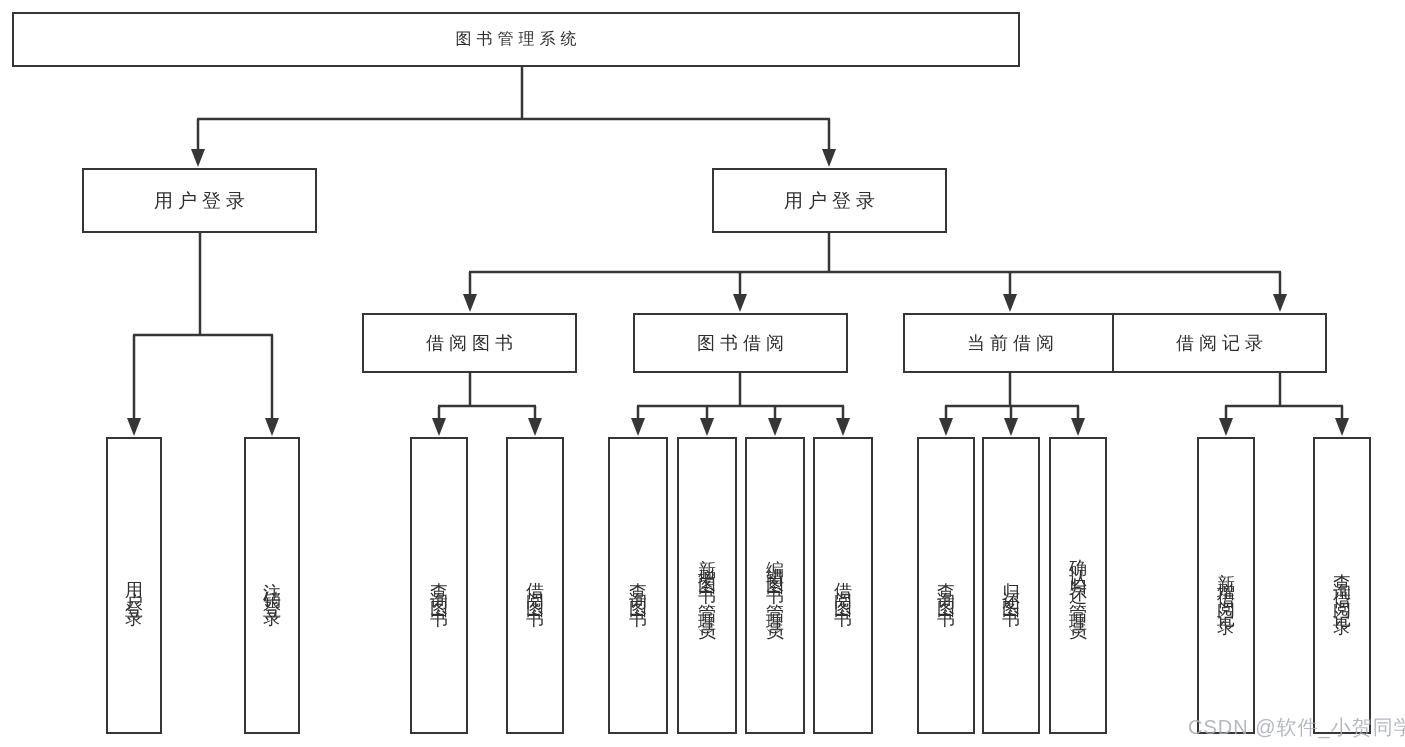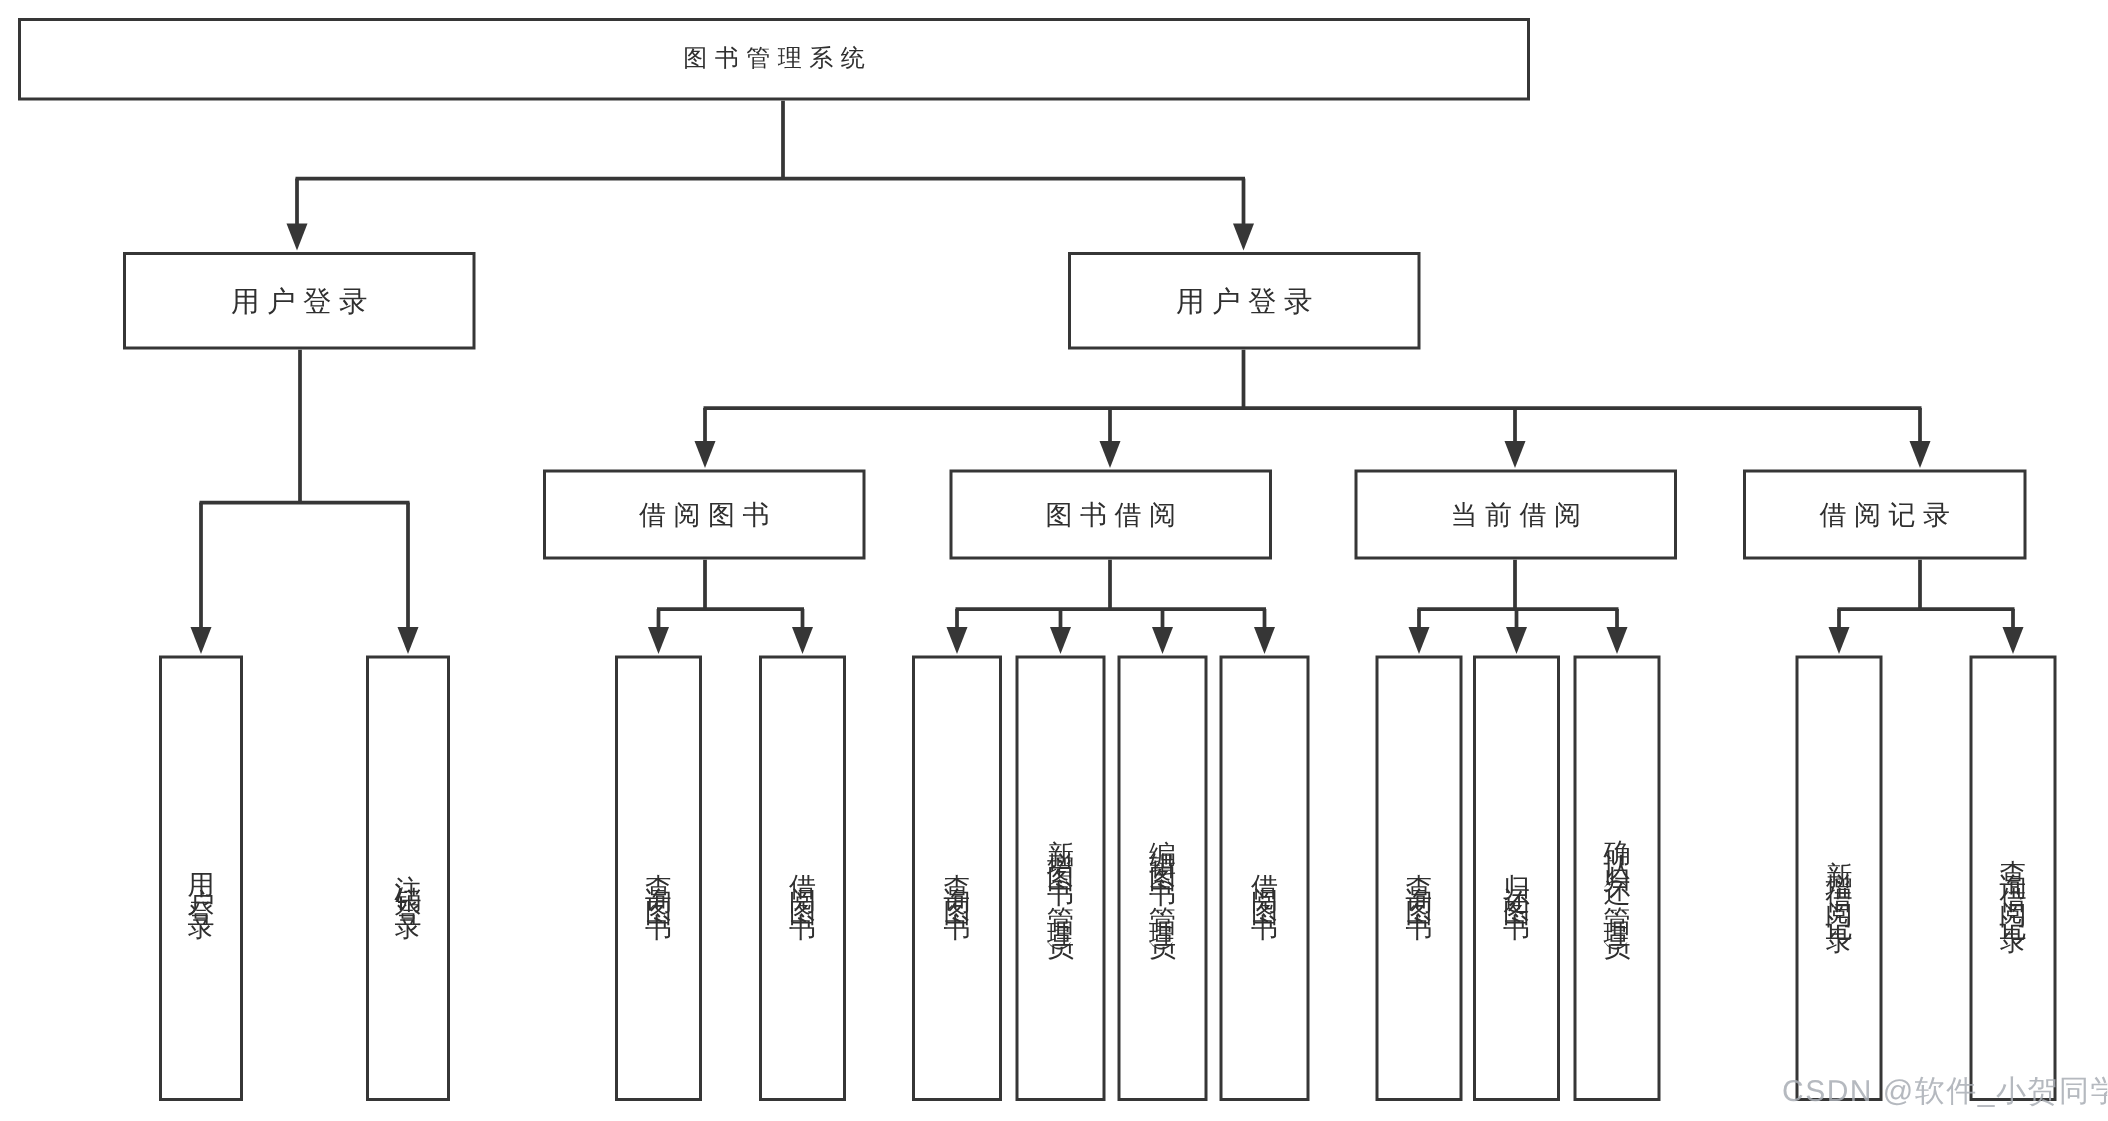--- a/index.html
+++ b/index.html
@@ -136,21 +136,21 @@
 
   <div class="box l3" style="left:362px; top:313px; width:215px; height:60px;">
     <span class="h-label">借阅图书</span>
   </div>
   <div class="box l3" style="left:633px; top:313px; width:215px; height:60px;">
     <span class="h-label">图书借阅</span>
   </div>
   <div class="box l3" style="left:903px; top:313px; width:215px; height:60px;">
     <span class="h-label">当前借阅</span>
   </div>
-  <div class="box l3" style="left:1162px; top:313px; width:189px; height:60px;justify-content:center;">
+  <div class="box l3" style="left:1112px; top:313px; width:215px; height:60px;justify-content:center;">
     <span class="h-label">借阅记录</span>
   </div>
 
   <div class="box leaf" style="left:106px; width:56px;">
     <span class="v-label">用户登录</span>
   </div>
   <div class="box leaf" style="left:244px; width:56px;">
     <span class="v-label">注销登录</span>
   </div>
 

